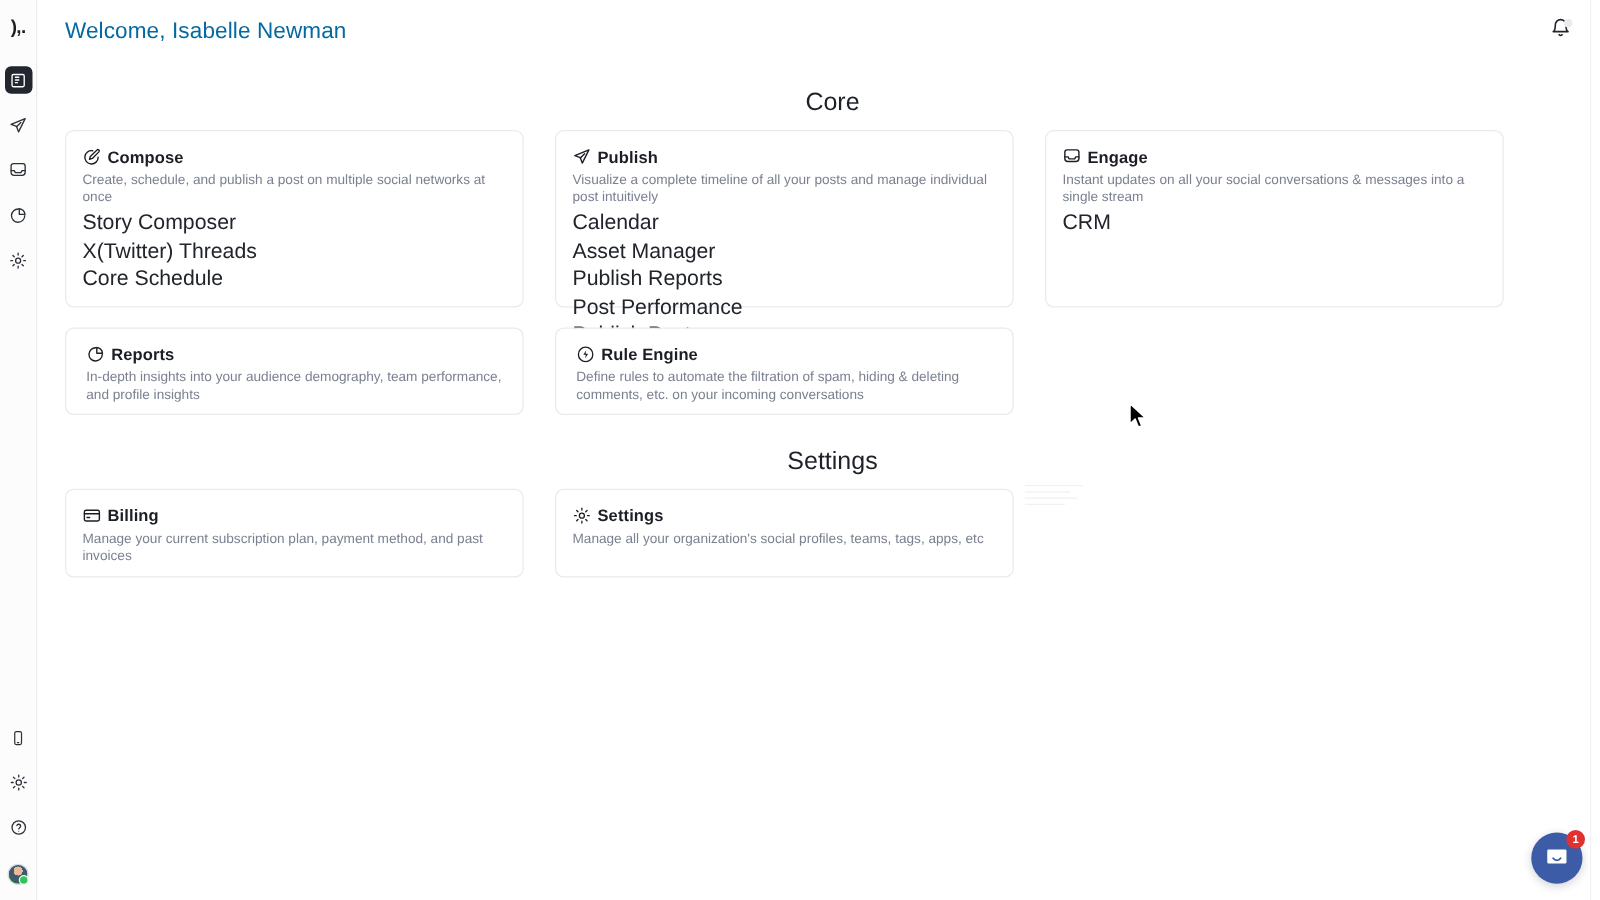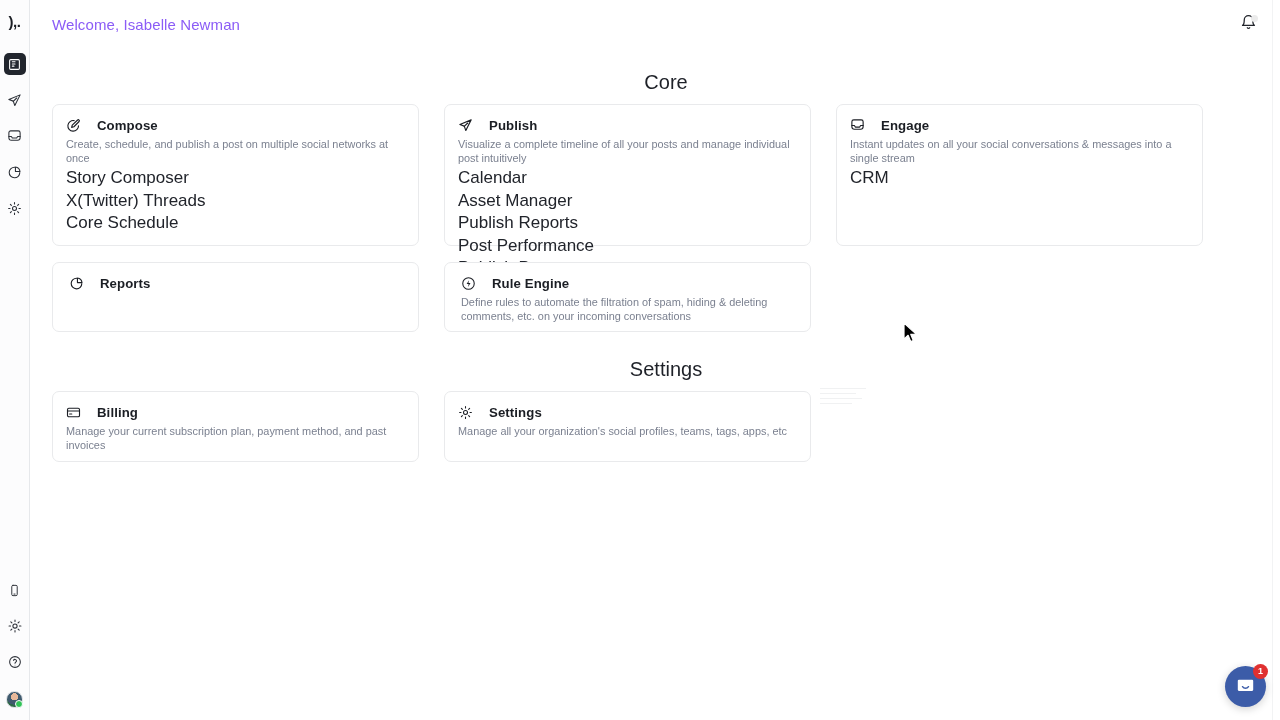--- a/index.html
+++ b/index.html
@@ -87,23 +87,23 @@
   }
 
   .topbar {
     height: 49px;
     display: flex;
     align-items: center;
     justify-content: space-between;
     padding: 0 20px 0 22px;
   }
   .welcome-title {
-    font-size: 15px;
+    font-size: 18px;
     font-weight: 400;
-    color: #8b5cf6;
+    color: #0369a1;
     letter-spacing: 0.1px;
   }
   .bell-wrap {
     position: relative;
     width: 24px; height: 24px;
     display: flex; align-items: center; justify-content: center;
     color: #21242b;
     cursor: pointer;
   }
   .bell-dot {
@@ -141,21 +141,21 @@
     padding: 13px 13px 12px 13px;
     cursor: pointer;
   }
   .card.tall   { height: 142px; }
   .card.medium { height: 70px; margin-top: 16px; padding-left: 16px; }
   .card.short  { height: 71px; }
 
   .card-head {
     display: flex;
     align-items: center;
-    gap: 16px;
+    gap: 5px;
     margin-bottom: 5px;
   }
   .card-icon {
     width: 15px; height: 15px;
     display: flex; align-items: center; justify-content: center;
     color: #1b1e24;
     flex: 0 0 15px;
   }
   .card-icon svg { display: block; }
   .card-title {
@@ -405,20 +405,21 @@
         <div class="card medium">
           <div class="card-head">
             <span class="card-icon">
               <svg width="15" height="15" viewBox="0 0 24 24" fill="none" stroke="currentColor" stroke-width="1.8" stroke-linecap="round" stroke-linejoin="round">
                 <path d="M20.5 12a8.5 8.5 0 1 1-8-8.48"></path>
                 <path d="M13.5 3.2A8.5 8.5 0 0 1 20.8 10.5H13.5V3.2z"></path>
               </svg>
             </span>
             <span class="card-title">Reports</span>
           </div>
+          <div class="card-desc">In-depth insights into your audience demography, team performance, and profile insights</div>
         </div>
 
         <div class="card medium">
           <div class="card-head">
             <span class="card-icon">
               <svg width="15" height="15" viewBox="0 0 24 24" fill="none" stroke="currentColor" stroke-width="1.7" stroke-linecap="round" stroke-linejoin="round">
                 <circle cx="12" cy="12" r="9.2"></circle>
                 <path d="M12.8 6.6 9 12.6h3.2l-0.9 4.8 3.9-6.1h-3.3l0.9-4.7z" fill="currentColor" stroke="none"></path>
               </svg>
             </span>

